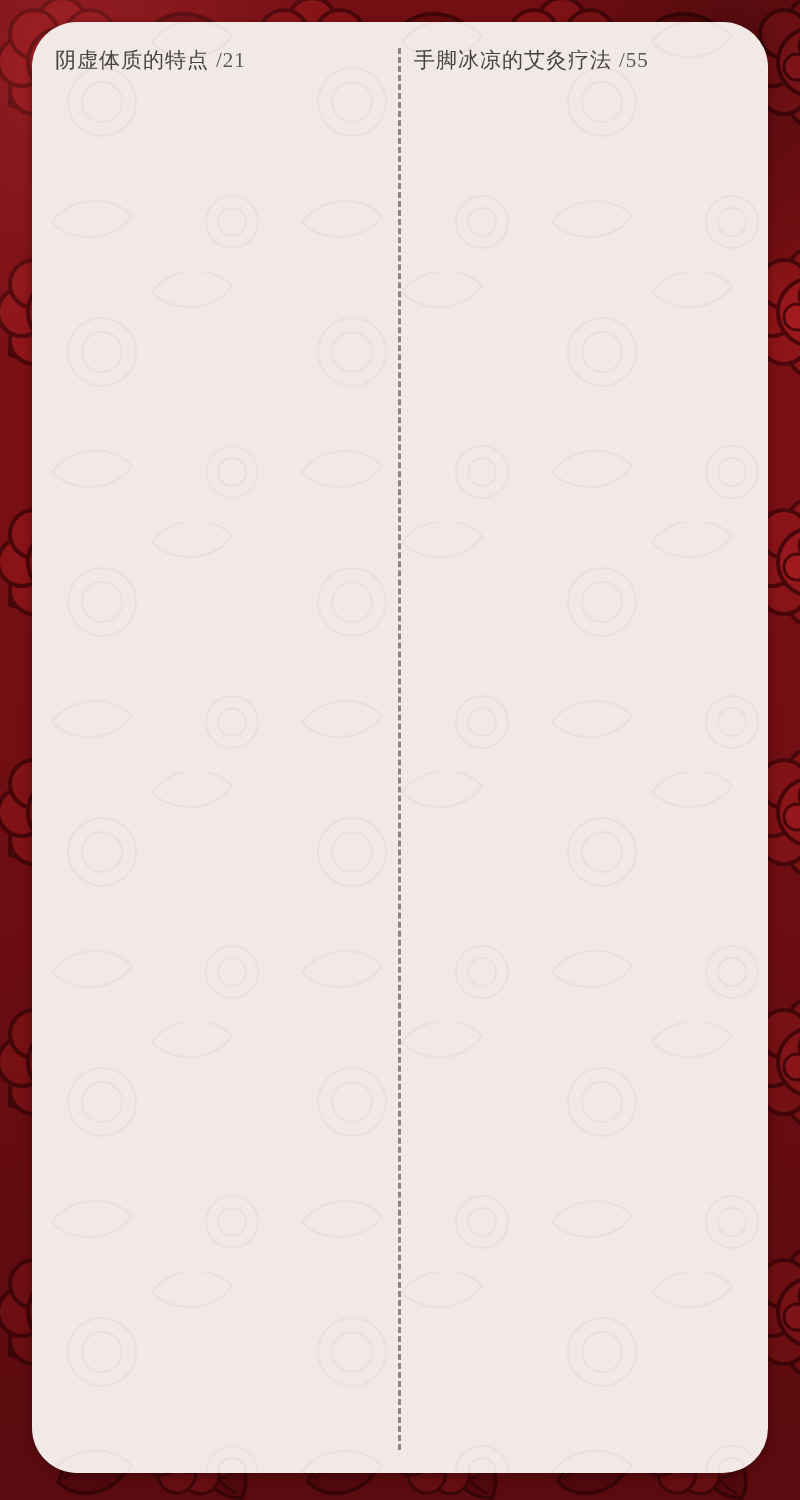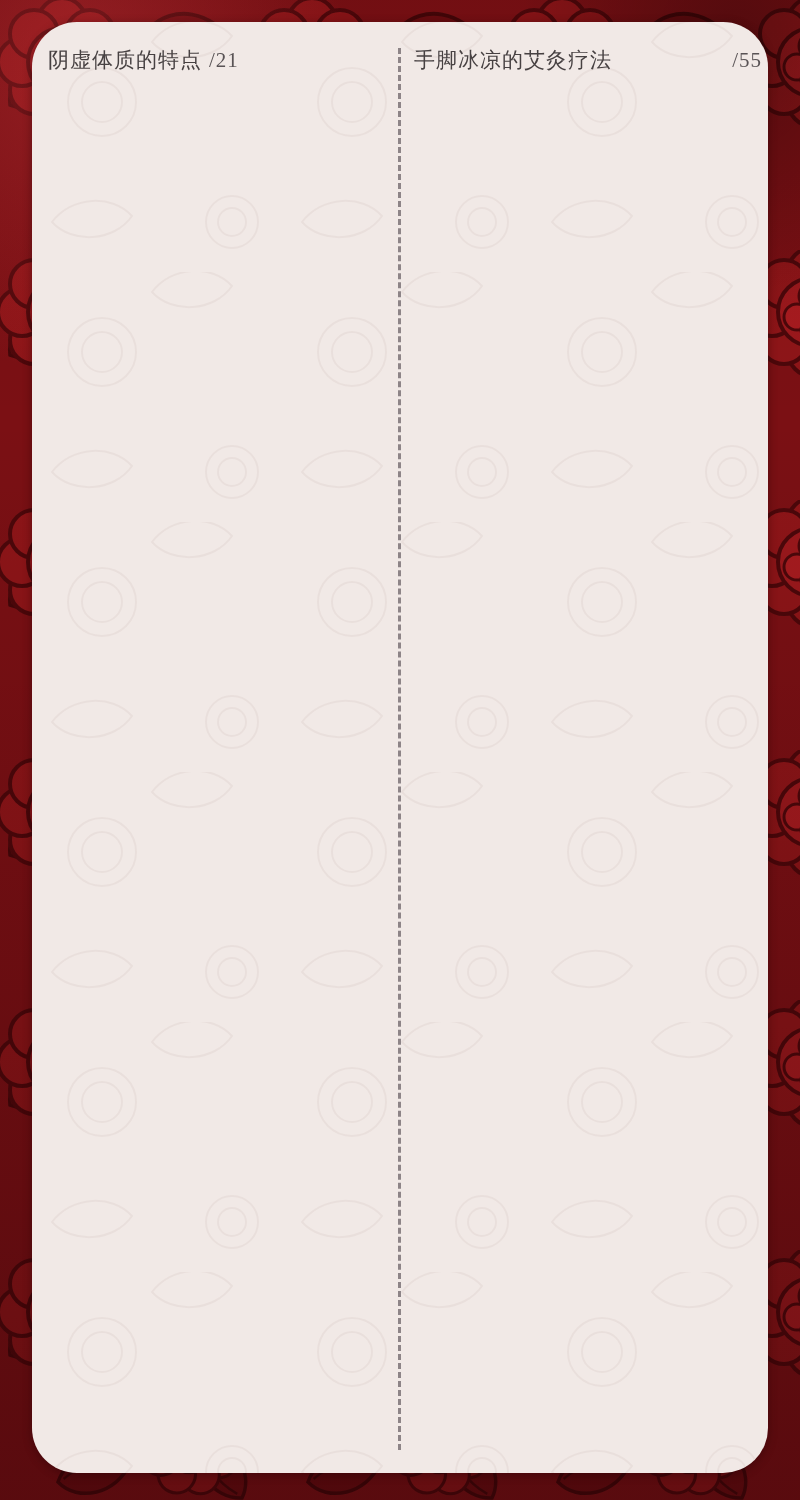--- a/index.html
+++ b/index.html
@@ -28,22 +28,22 @@
     box-shadow:0 2px 10px rgba(40,3,6,.45);
   }
   .panel-texture{position:absolute;inset:0;border-radius:45px;opacity:.55;pointer-events:none;}
   .divider{
     position:absolute;left:366px;top:26px;bottom:23px;width:0;
     border-left:3px dashed #8d8487;
   }
 
   .columns{position:absolute;inset:0;display:flex;}
   .col{width:368px;box-sizing:border-box;}
-  .col-left {padding:21px 14px 0 16px;}
-  .col-right{padding:21px 6px 0 14px;text-align:right;}
+  .col-left {padding:21px 14px 0 23px;}
+  .col-right{padding:21px 6px 0 14px;}
 
   
   .row{display:flex;align-items:baseline;line-height:34px;white-space:pre;}
   .row .label{}
   .row .page{margin-left:7px;color:#595355;font-weight:400;}
   .item-row{font-size:21px;letter-spacing:1px;color:#474142;}
 
   .section{margin-top:17px;}
   .col > .section:first-child{margin-top:0;}
 </style>

